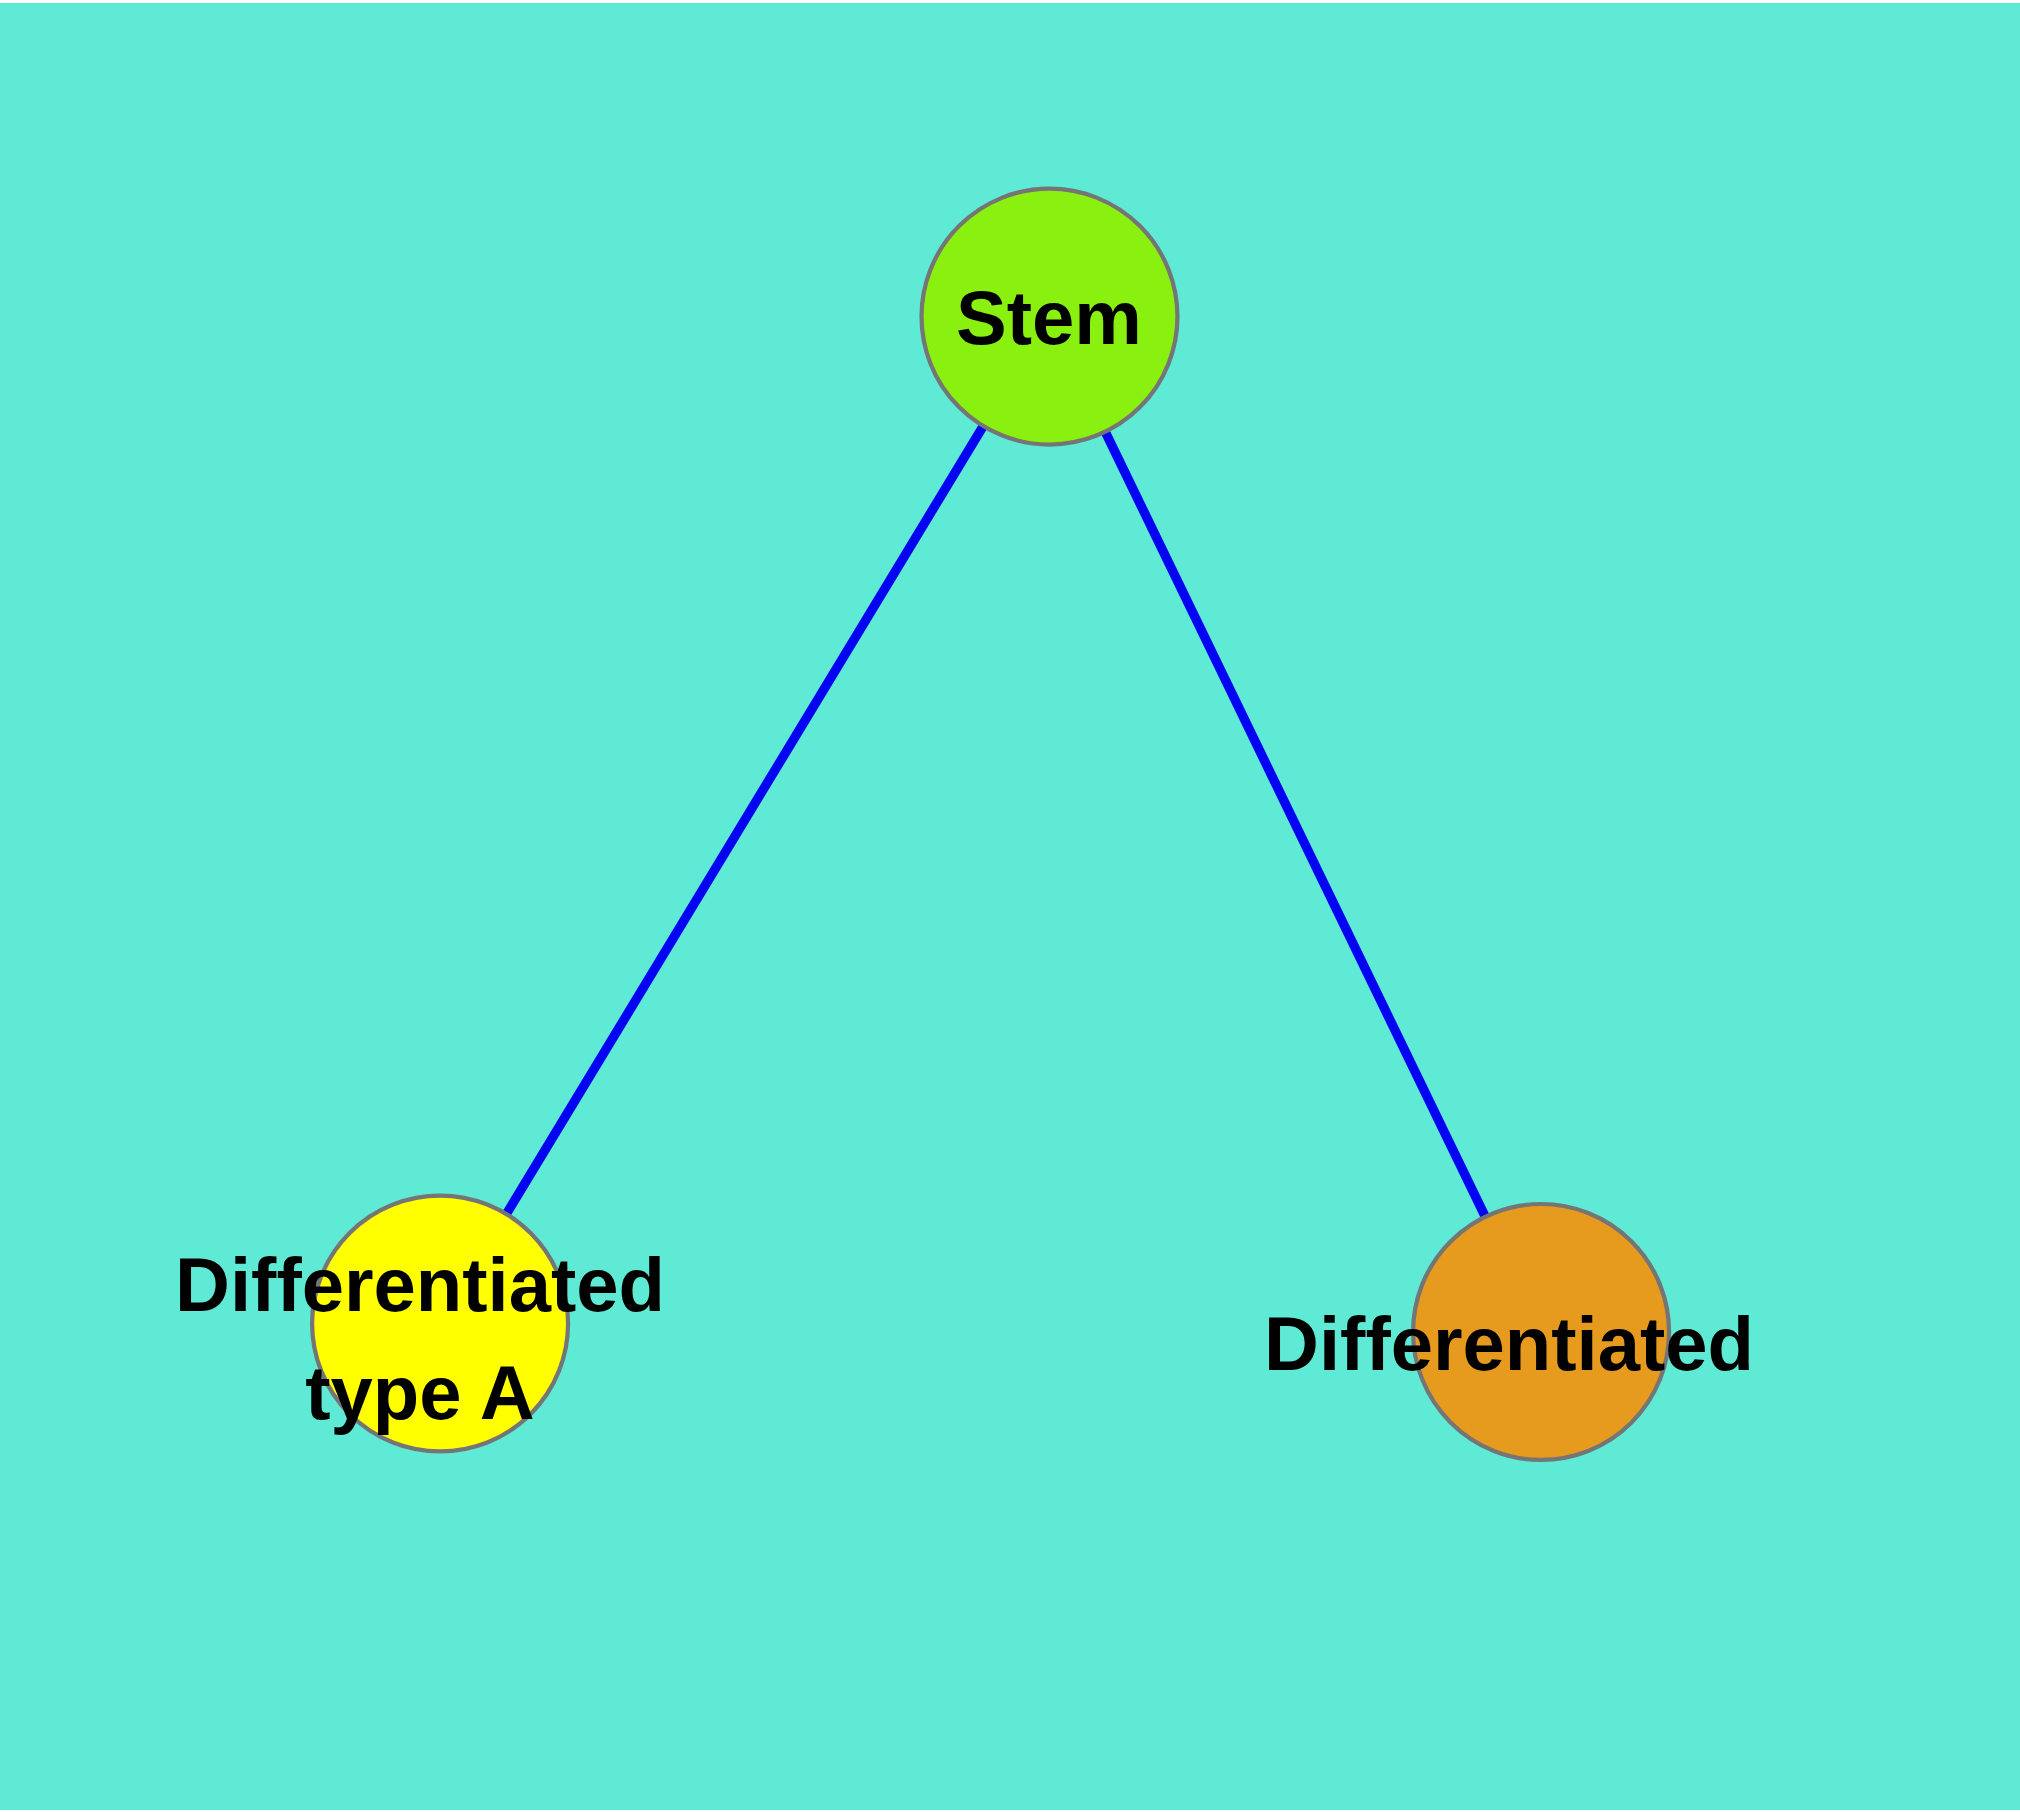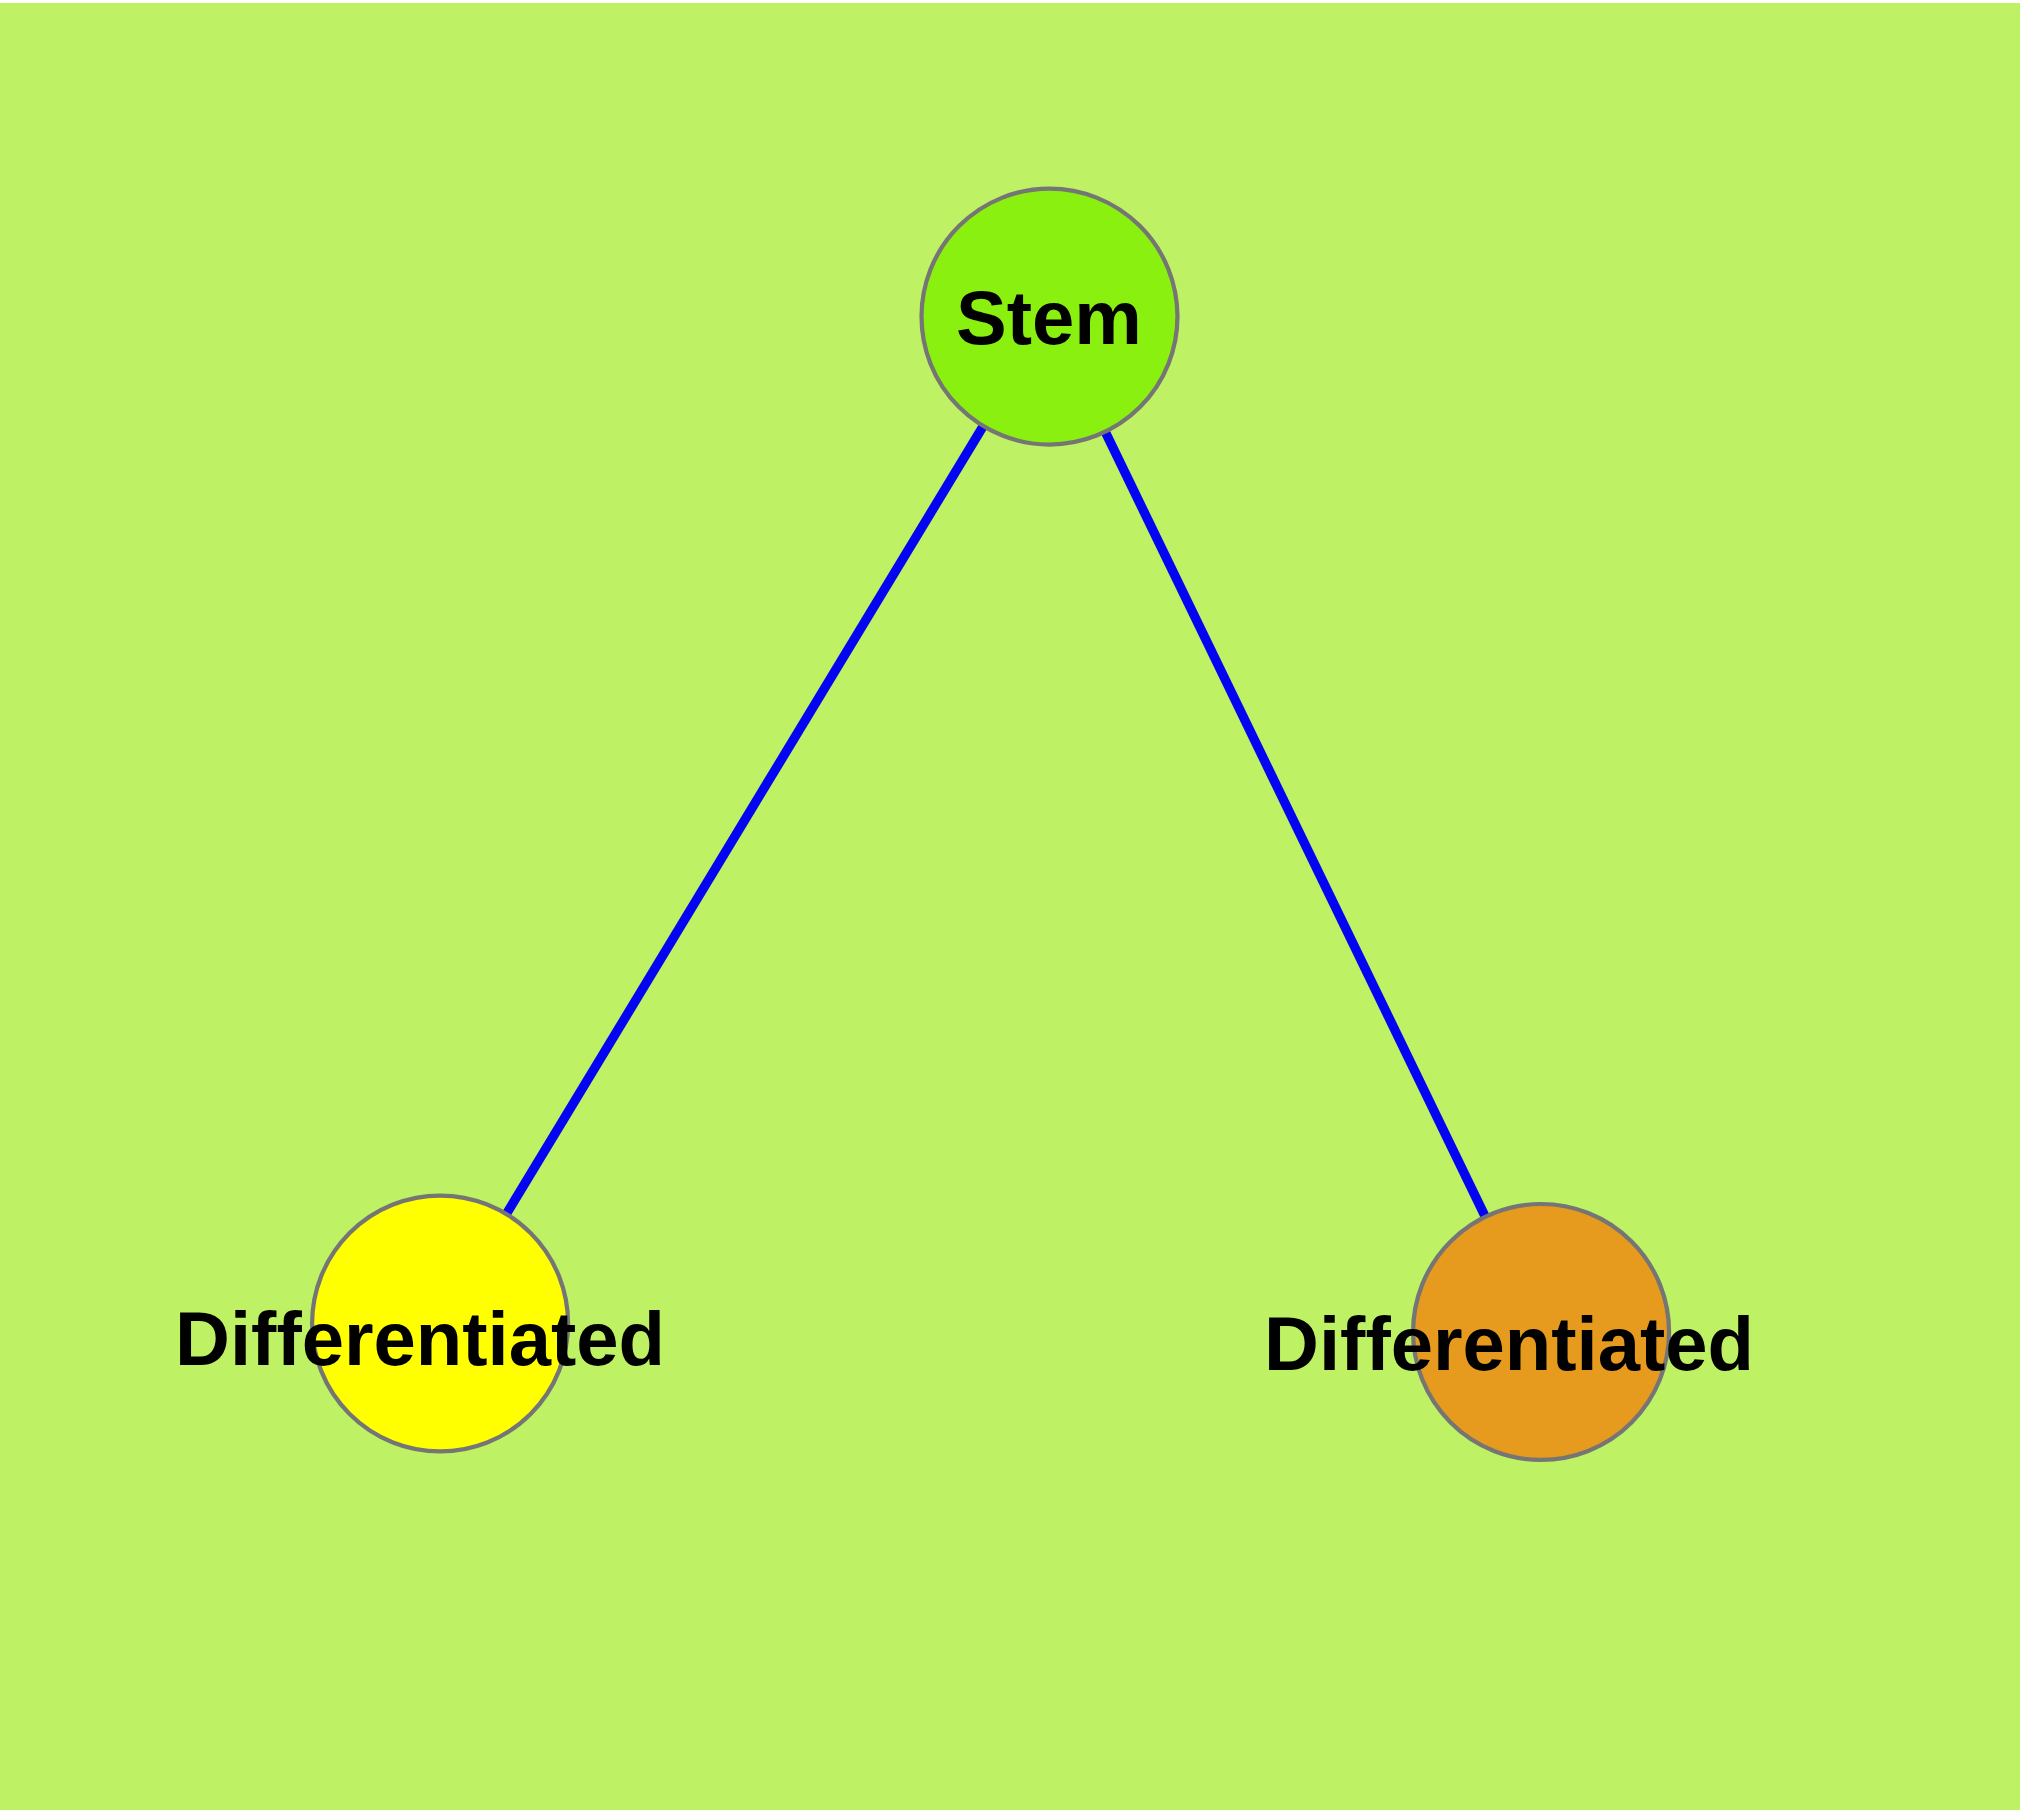--- a/index.html
+++ b/index.html
@@ -46,41 +46,42 @@
     letter-spacing: 0;
   }
   .node-label .line {
     display: block;
   }
 </style>
 </head>
 <body>
 
 <div class="frame">
-  <div class="canvas" style="background-color: #bef264;">
+  <div class="canvas" style="background-color: #5eead4;">
 
     <svg class="graph-svg" width="2021" height="1807" viewBox="0 4 2384 2132">
 
       <line class="edge" x1="1238" y1="374" x2="519" y2="1562" stroke="#0404f2"></line>
 
       <line class="edge" x1="1238" y1="374" x2="1818" y2="1572" stroke="#0404f2"></line>
 
       <circle class="node" cx="1238" cy="374" r="151" fill="#8af00f" stroke="#757575"></circle>
 
       <circle class="node" cx="519" cy="1562" r="151" fill="#ffff00" stroke="#757575"></circle>
 
       <circle class="node" cx="1818" cy="1572" r="151" fill="#e69b1e" stroke="#757575"></circle>
     </svg>
 
     <div class="node-label" style="left: 1049px; top: 315px; color: rgb(0, 0, 0);">
       <span class="line">Stem</span>
     </div>
 
     <div class="node-label" style="left: 420px; top: 1336px; color: rgb(0, 0, 0);">
       <span class="line">Differentiated</span>
+      <span class="line">type A</span>
     </div>
 
     <div class="node-label" style="left: 1509px; top: 1341px; color: rgb(0, 0, 0);">
       <span class="line">Differentiated</span>
     </div>
 
   </div>
 </div>
 
 

